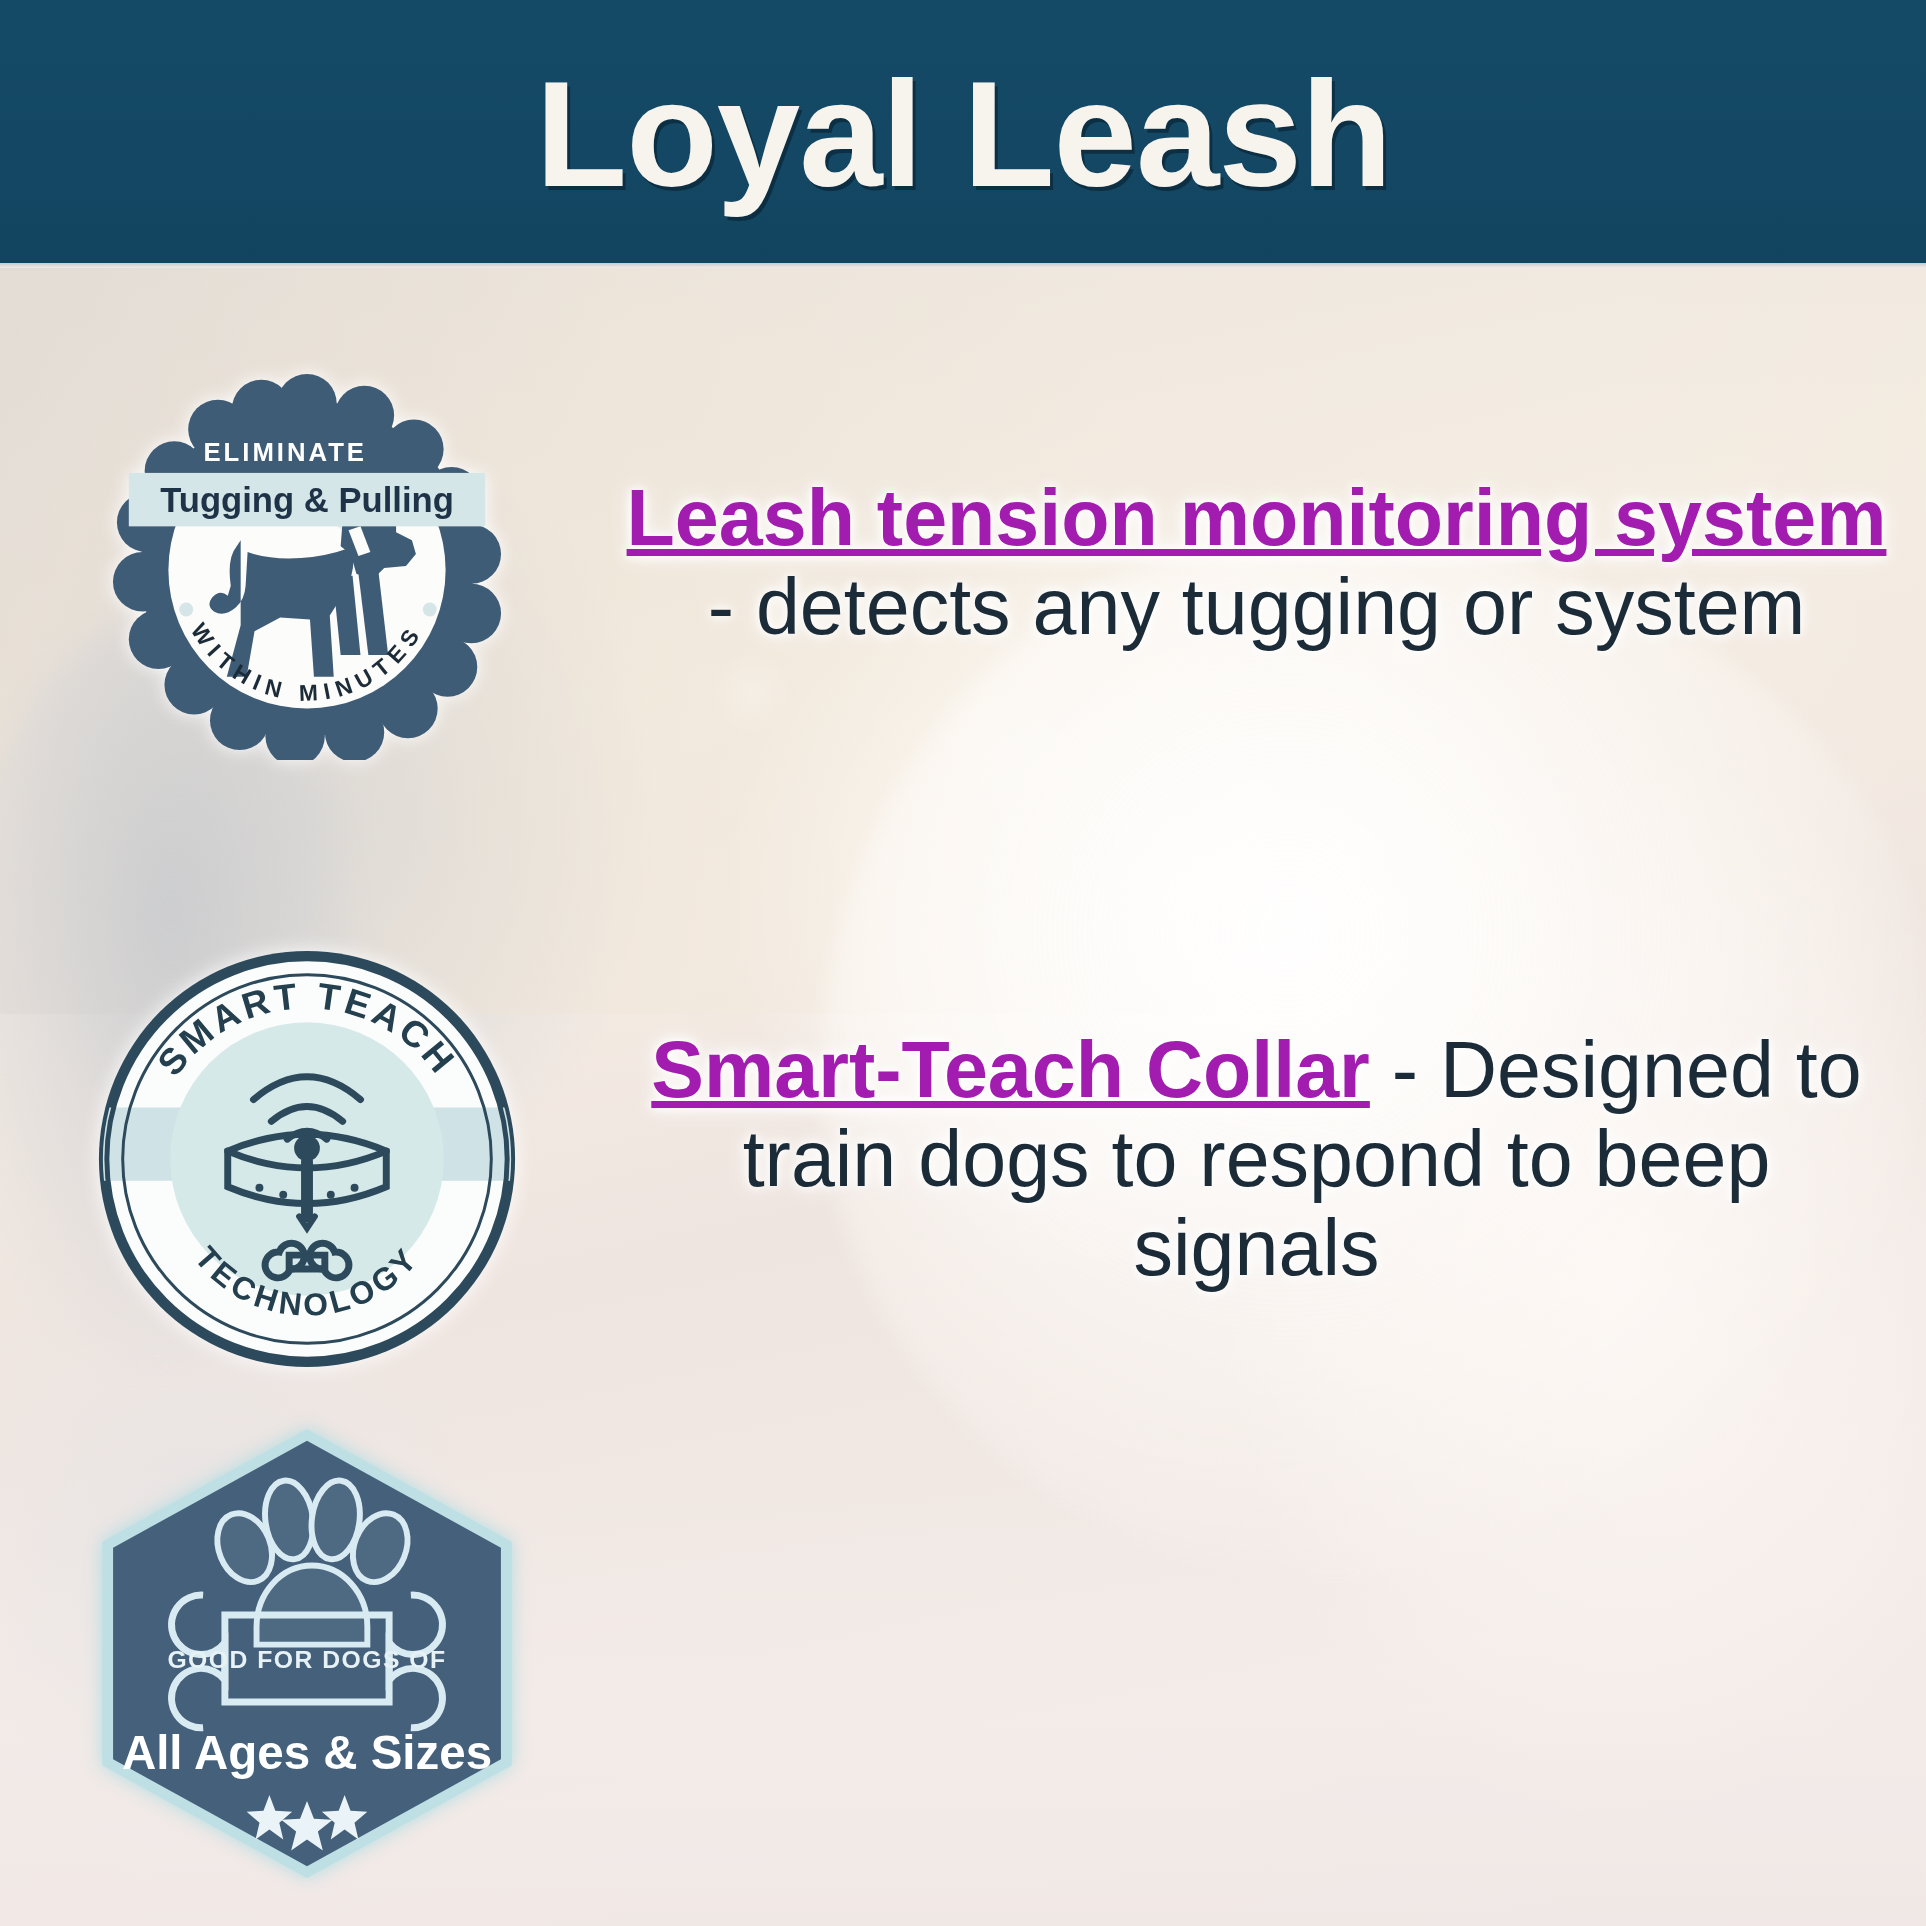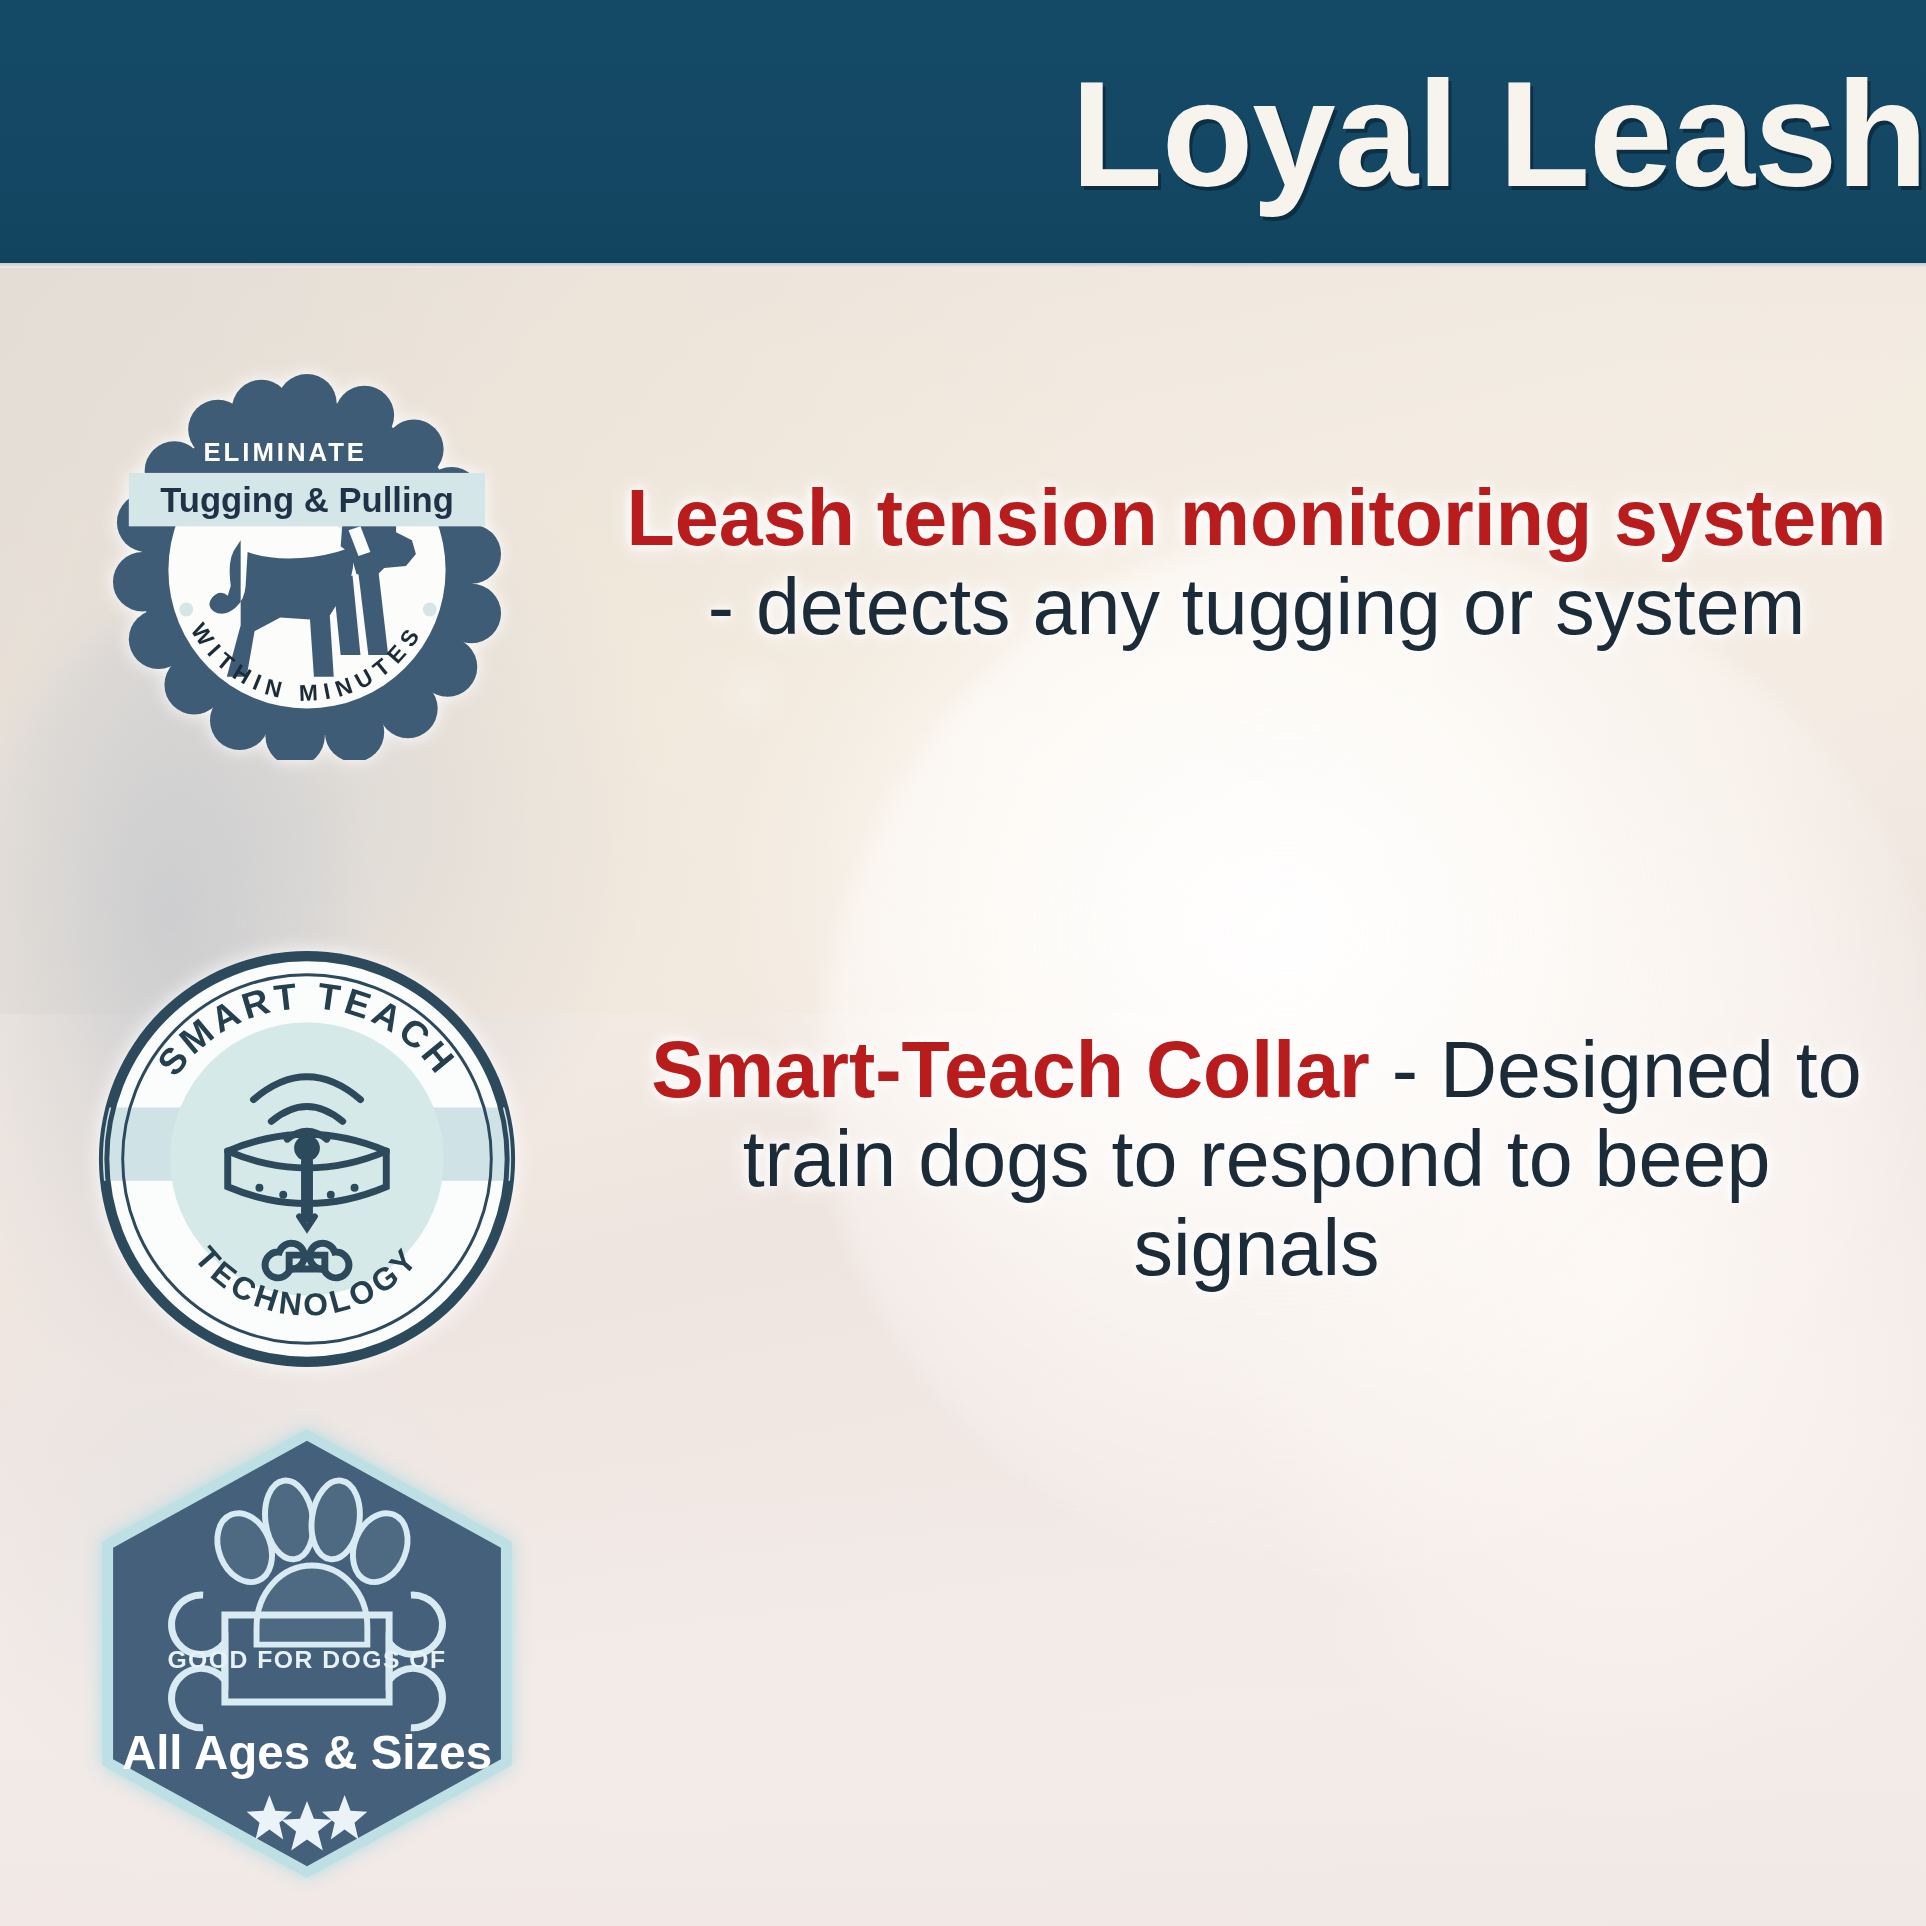--- a/index.html
+++ b/index.html
@@ -34,21 +34,21 @@
   .bg-dog-right{position:absolute;left:822px;top:535px;width:1109px;height:1049px;z-index:1;
     border-radius:44% 56% 52% 48%/52% 46% 54% 48%;
     background:radial-gradient(ellipse at 42% 38%, rgba(255,255,255,.90), rgba(253,250,246,.58) 46%, rgba(255,255,255,0) 76%);
     filter:blur(10px);}
   .bg-bottom{position:absolute;left:0;bottom:0;width:100%;height:475px;z-index:1;
     background:linear-gradient(0deg, rgba(241,232,230,.80) 0%, rgba(244,237,234,.45) 45%, rgba(255,255,255,0) 100%);}
 
   
   .banner{position:absolute;left:0;top:0;width:100%;height:263px;z-index:5;
     background:linear-gradient(180deg,#154A66 0%,#134763 62%,#11455F 100%);
-    display:flex;align-items:center;justify-content:flex-end;}
+    display:flex;align-items:center;justify-content:center;}
   .banner-rule{position:absolute;left:0;top:263px;width:100%;height:5px;z-index:5;
     background:linear-gradient(180deg,#c9c9cb,#f0ecea);}
   .title{
     font-size:150px;font-weight:bold;color:#F7F4EE;letter-spacing:-1px;
     line-height:1;margin-top:4px;
     text-shadow:3px 4px 0 rgba(8,28,42,.55);
     white-space:nowrap;
   }
 
   
@@ -59,21 +59,21 @@
 
   .badge-col{width:614px;flex:0 0 614px;display:flex;align-items:center;justify-content:center;}
   .text-col{flex:1 1 auto;padding-right:28px;}
 
   .feat{
     text-align:center;color:#1b2b38;
     font-size:79px;line-height:1.13;font-weight:400;
     text-shadow:0 0 14px rgba(255,255,255,.95), 0 0 26px rgba(255,255,255,.85),
                 0 0 8px rgba(255,255,255,1);
   }
-  .feat b{font-weight:bold;color:#b91c1c;}
+  .feat b{font-weight:bold;color:#a21caf;text-decoration:underline;}
 
   
   .seal-wrap{position:relative;width:416px;height:396px;}
   .seal-wrap svg{display:block;filter:drop-shadow(0 0 9px rgba(255,255,255,.95));}
 
   
   .circ-wrap{position:relative;width:436px;height:436px;}
   .circ-wrap svg{display:block;filter:drop-shadow(0 0 10px rgba(255,255,255,.92));}
 
   

